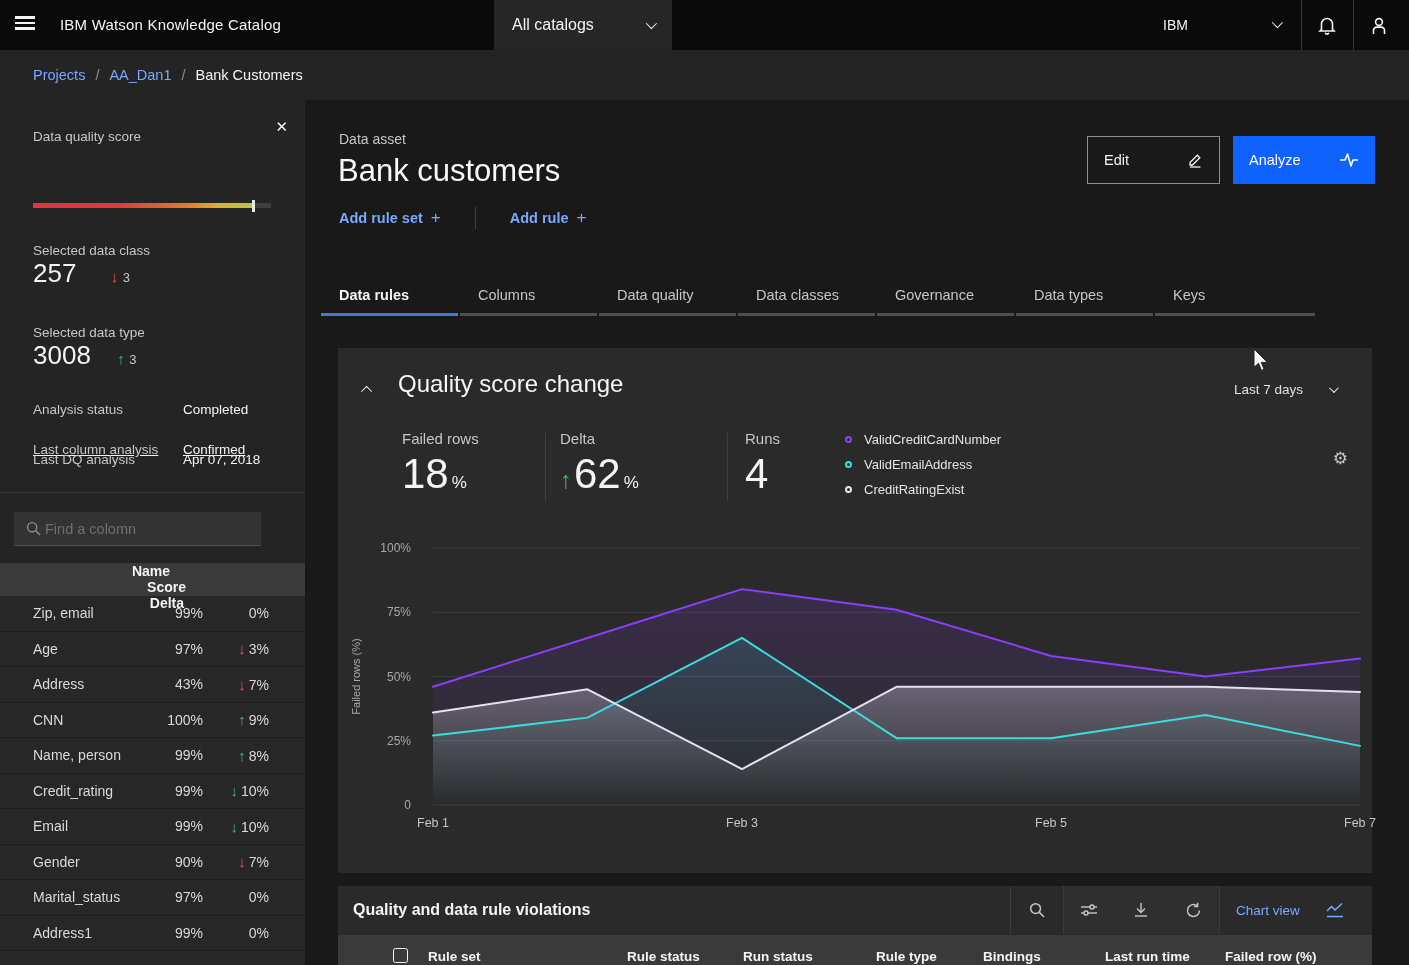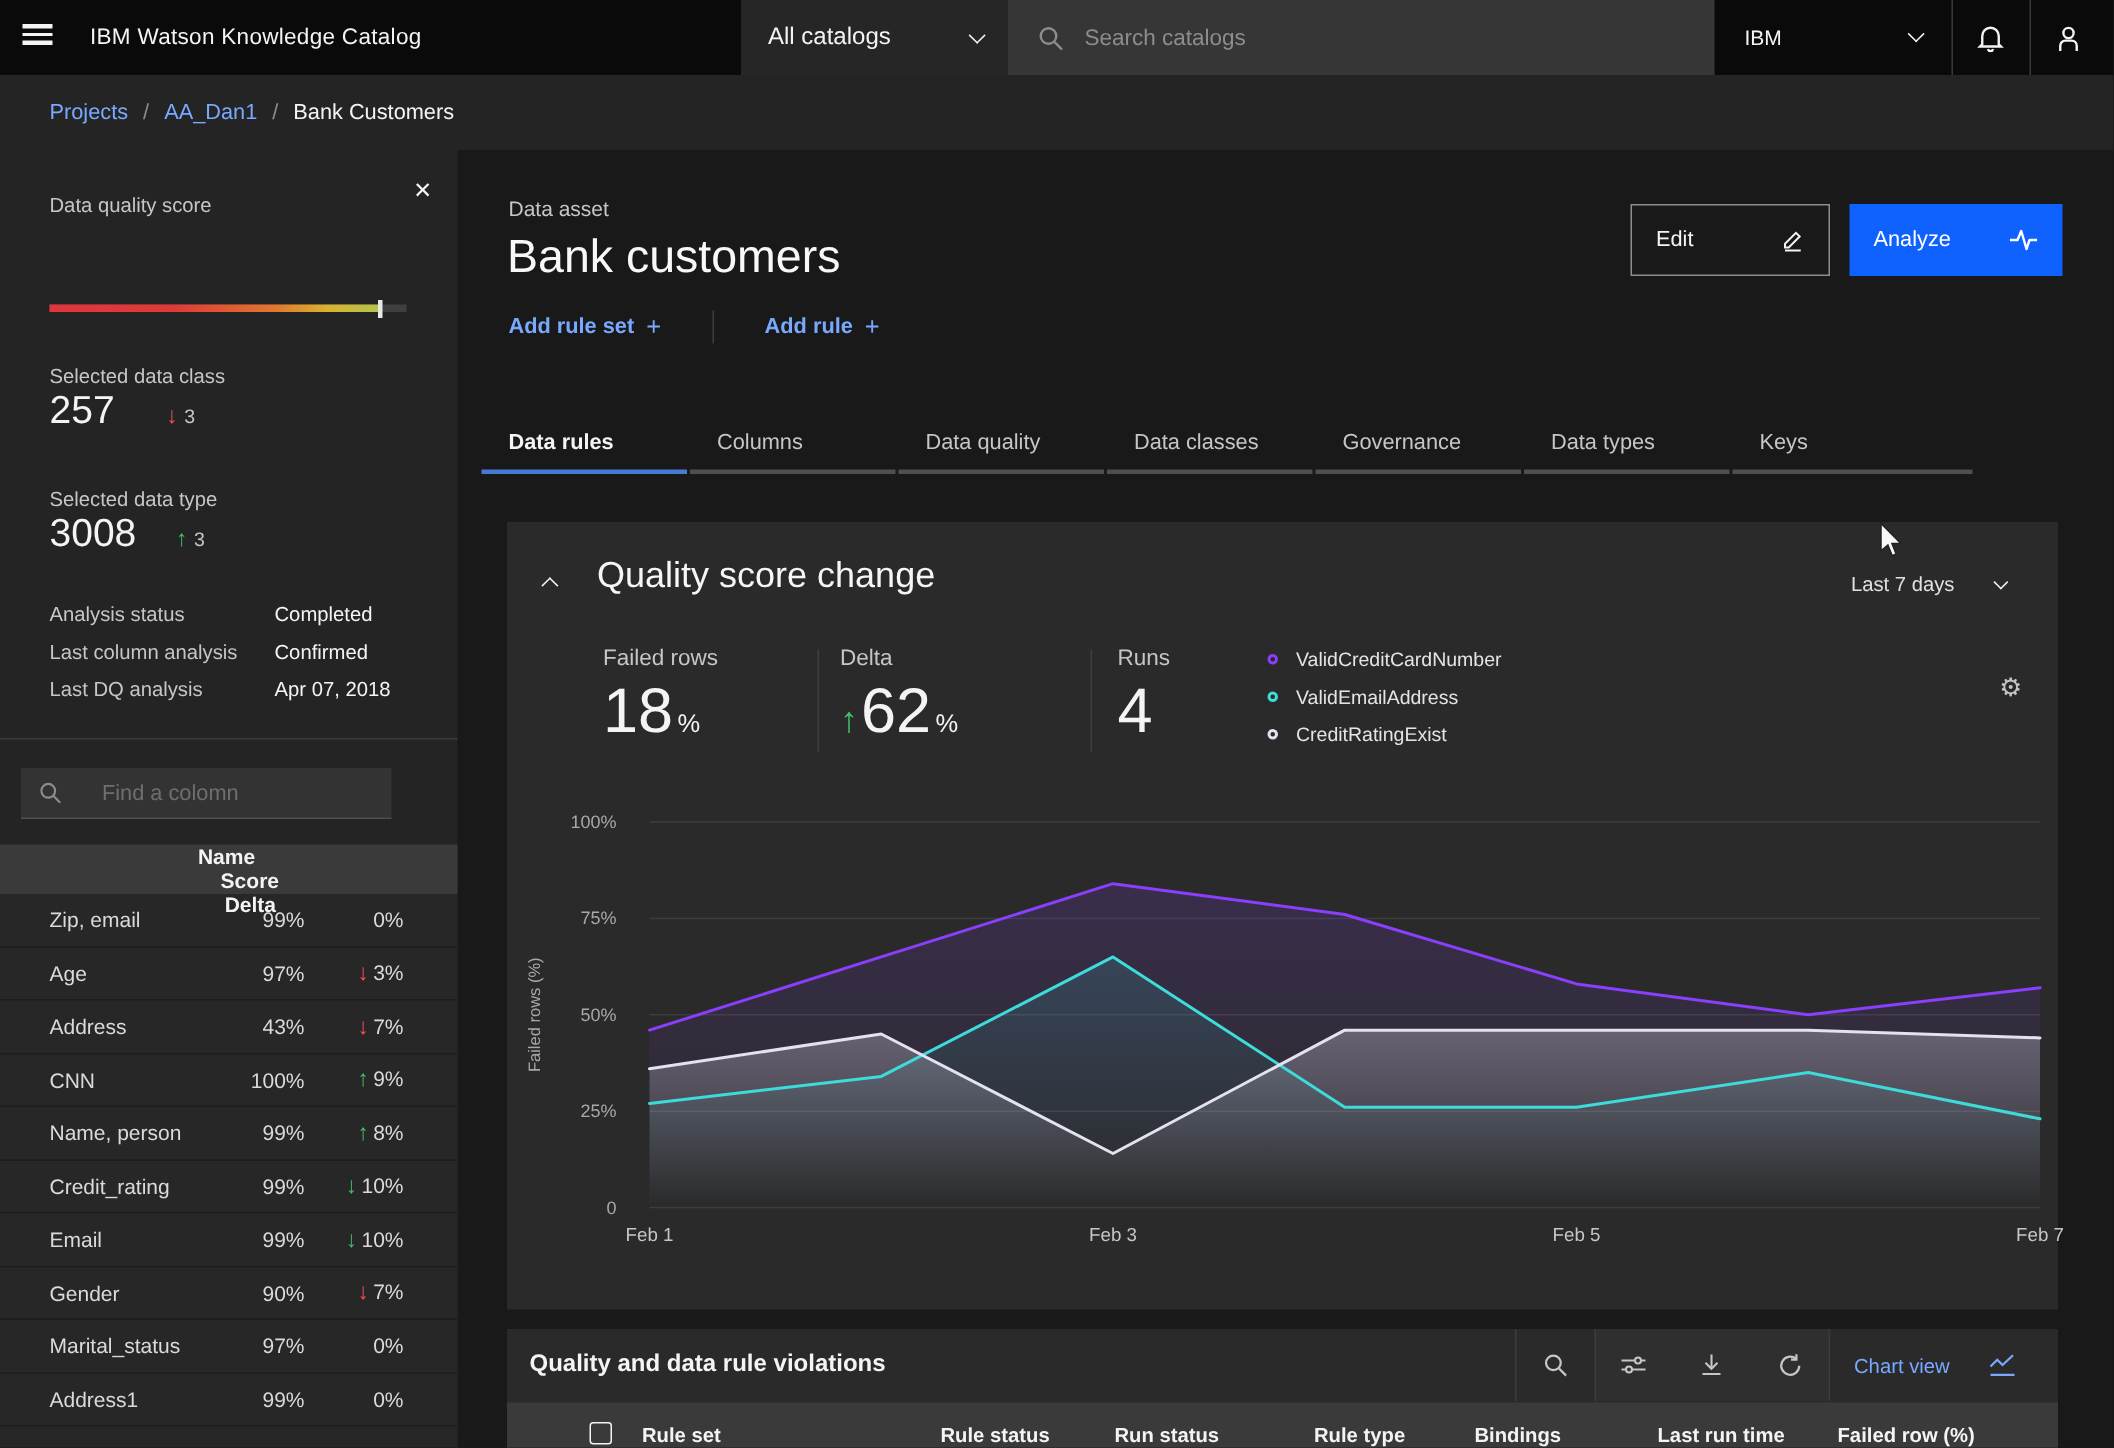--- a/index.html
+++ b/index.html
@@ -46,21 +46,21 @@
   .arrow.negative { color:#fa4d56; } .arrow.positive { color:#42be65; }
   .gauge { position:absolute; left:33px; top:103px; width:238px; height:5px; background:#3f3f3f; }
   .gauge .fill { height:5px;
     background:linear-gradient(90deg,#e0353c 0%,#df3a38 38%,#e0772f 68%,#d9b22f 84%,#b3c44c 100%); }
   .gauge .tick { position:absolute; top:-3.5px; width:3px; height:12px; background:#e8e8e8; }
   .meta-row { position:absolute; left:33px; width:240px; display:flex; font-size:13.5px; }
   .meta-row .ml { width:150px; color:#c6c6c6; }
   .meta-row .mv { color:#f4f4f4; }
   .sb-divider { position:absolute; left:0; top:392px; width:305px; height:1px; background:#3a3a3a; }
   .sb-search { position:absolute; left:14px; top:412px; width:247px; height:34px; background:#333333;
-    border-bottom:1px solid #4f4f4f; display:flex; align-items:center; gap:27px; padding:0 12px; }
+    border-bottom:1px solid #4f4f4f; display:flex; align-items:center; gap:4px; padding:0 12px; }
   .sb-search .ph { color:#6f6f6f; font-size:14.5px; }
   #col-table { position:absolute; left:0; top:463px; width:305px; }
   .ct-head, .ct-row { display:flex; align-items:center; padding-left:33px; padding-right:36px; }
   .ct-head { height:33px; background:#3a3a3a; font-weight:700; font-size:14px;flex-direction:column; }
   .ct-row { height:35.5px; background:#272727; border-bottom:1px solid #1d1d1d; font-size:14px; color:#dadada; cursor:pointer; }
   .ct-name { flex:1; } .ct-score { width:70px; text-align:right; }
   .ct-delta { width:66px; text-align:right; }
   .ct-delta .arrow { margin-right:3px; }
 
   
@@ -126,27 +126,20 @@
   <div class="hamburger">
       <span></span>
       <span></span>
       <span></span>
     </div>
   <div class="brand"><span>IBM</span>&nbsp;<b>Watson Knowledge Catalog</b></div>
   <div class="nav-seg-catalogs">
     <span>All catalogs</span>
     <span class="chev"></span>
   </div>
-  <div class="nav-seg-search">
-    <svg class="lineicon" width="17" height="17" viewBox="0 0 17 17">
-        <circle cx="7" cy="7" r="5.2" stroke="#8d8d8d"></circle>
-        <line x1="11" y1="11" x2="16" y2="16" stroke="#8d8d8d"></line>
-      </svg>
-    <span class="ph">Search catalogs</span>
-  </div>
   <span class="nav-right-label">IBM</span>
   <span class="chev abs" style="left:1272px; top:20px;"></span>
   <div class="nav-divider" style="left:1301px;"></div>
   <div class="icon-btn" style="left:1301px;">
     <svg class="lineicon" width="18" height="19" viewBox="0 0 18 19">
         <path d="M3.5 13.5 V8 a5.5 5.5 0 0 1 11 0 v5.5 l1.5 1.5 H2 z"></path>
         <path d="M7.2 16.8 a1.9 1.9 0 0 0 3.6 0"></path>
       </svg>
   </div>
   <div class="nav-divider" style="left:1353px;"></div>
@@ -183,21 +176,21 @@
   <div class="abs" style="left:33px; top:240px;">
     <span class="sb-big" style="font-size:26px;">3008</span>
     <span class="arrow positive" style="margin-left:22px;">↑</span>
     <span class="delta-inline">3</span>
   </div>
   <div id="sb-meta">
       <div class="meta-row" style="top: 302px;">
         <span class="ml">Analysis status</span>
         <span class="mv">Completed</span>
       </div>
-      <div class="meta-row" style="top: 327px;">
+      <div class="meta-row" style="top: 342px; text-decoration: underline;">
         <span class="ml">Last column analysis</span>
         <span class="mv">Confirmed</span>
       </div>
       <div class="meta-row" style="top: 352px;">
         <span class="ml">Last DQ analysis</span>
         <span class="mv">Apr 07, 2018</span>
       </div>
     </div>
   <div class="sb-divider"></div>
   <div class="sb-search">

